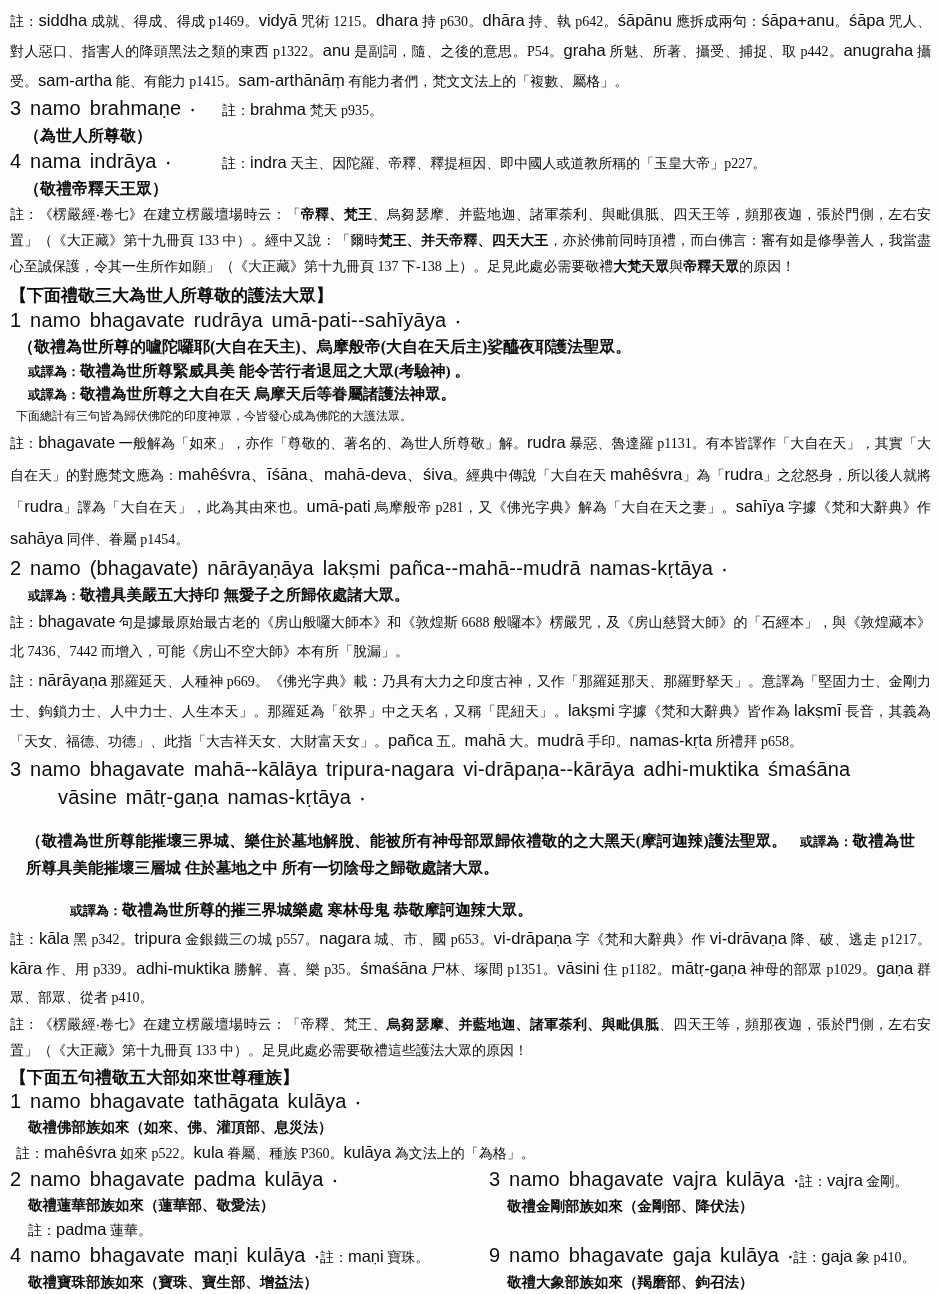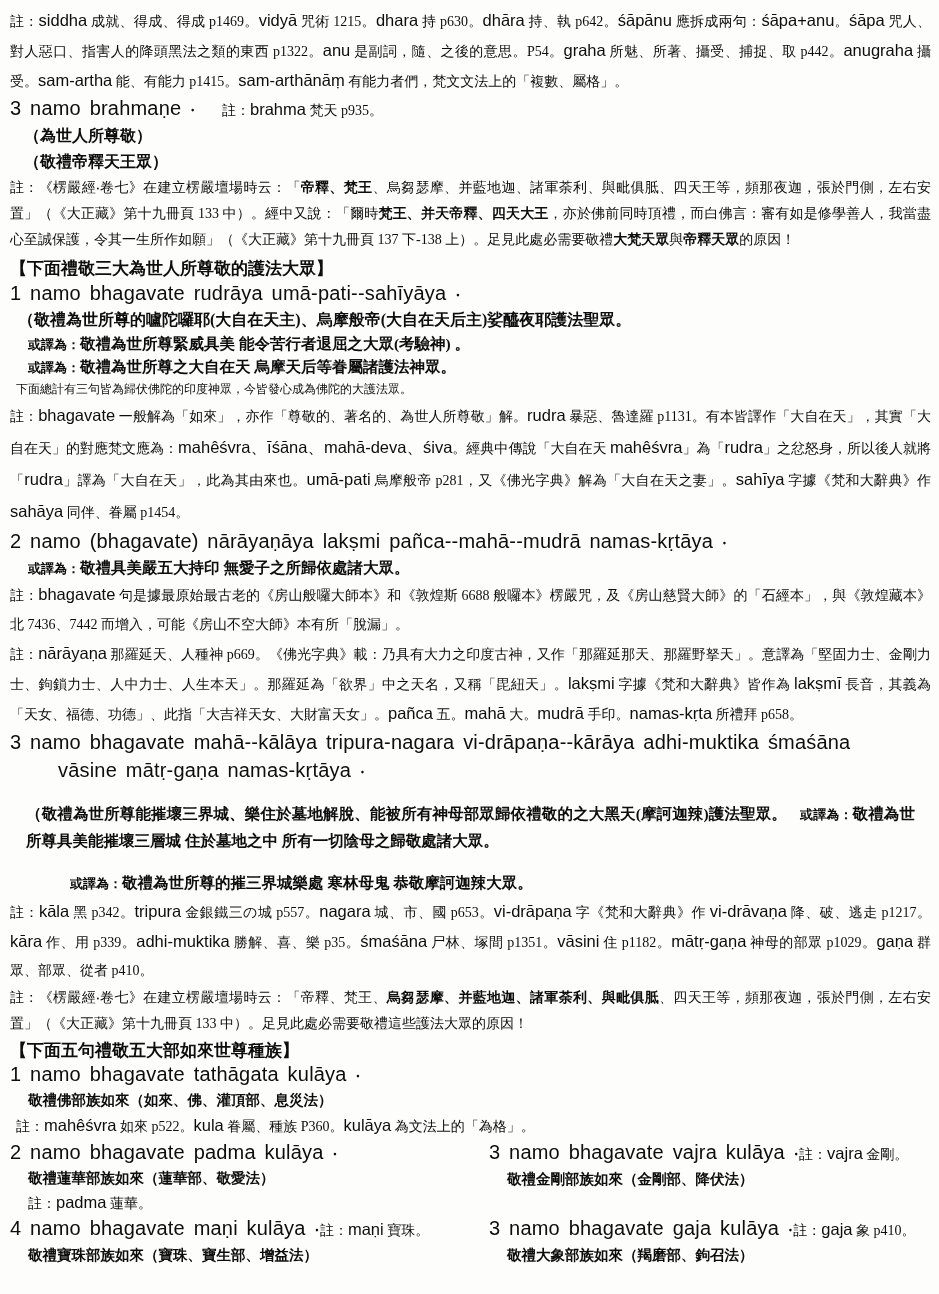--- a/index.html
+++ b/index.html
@@ -44,20 +44,23 @@
 
 <div class="page">
 
   <p class="p-note lh29"><span class="seg-c">註：</span><span class="seg-s">siddha</span><span class="seg-c"> 成就、得成、得成 p1469。</span><span class="seg-s">vidyā</span><span class="seg-c"> 咒術 1215。</span><span class="seg-s">dhara</span><span class="seg-c"> 持 p630。</span><span class="seg-s">dhāra</span><span class="seg-c"> 持、執 p642。</span><span class="seg-s">śāpānu</span><span class="seg-c"> 應拆成兩句：</span><span class="seg-s">śāpa+anu</span><span class="seg-c">。</span><span class="seg-s">śāpa</span><span class="seg-c"> 咒人、對人惡口、指害人的降頭黑法之類的東西 p1322。</span><span class="seg-s">anu</span><span class="seg-c"> 是副詞，隨、之後的意思。P54。</span><span class="seg-s">graha</span><span class="seg-c"> 所魅、所著、攝受、捕捉、取 p442。</span><span class="seg-s">anugraha</span><span class="seg-c"> 攝受。</span><span class="seg-s">sam-artha</span><span class="seg-c"> 能、有能力 p1415。</span><span class="seg-s">sam-arthānāṃ</span><span class="seg-c"> 有能力者們，梵文文法上的「複數、屬格」。</span></p>
 
   <p class="mantra-line lh24">
     <span class="mantra mantra-col">3 namo  brahmaṇe ‧</span><span class="inline-note"><span class="seg-c">註：</span><span class="seg-s">brahma</span><span class="seg-c"> 梵天 p935。</span></span>
   </p>
   <p class="kai lh26 ind14">（為世人所尊敬）</p>
 
+  <p class="mantra-line lh24">
+    <span class="mantra mantra-col">4 nama  indrāya ‧</span><span class="inline-note"><span class="seg-c">註：</span><span class="seg-s">indra</span><span class="seg-c"> 天主、因陀羅、帝釋、釋提桓因、即中國人或道教所稱的「玉皇大帝」p227。</span></span>
+  </p>
   <p class="kai lh26 ind14">（敬禮帝釋天王眾）</p>
 
   <p class="p-note lh26"><span class="seg-c">註：《楞嚴經‧卷七》在建立楞嚴壇場時云：「</span><span class="seg-cb">帝釋、梵王</span><span class="seg-c">、烏芻瑟摩、并藍地迦、諸軍荼利、與毗俱胝、四天王等，頻那夜迦，張於門側，左右安置」（《大正藏》第十九冊頁 133 中）。經中又說：「爾時</span><span class="seg-cb">梵王、并天帝釋、四天大王</span><span class="seg-c">，亦於佛前同時頂禮，而白佛言：審有如是修學善人，我當盡心至誠保護，令其一生所作如願」（《大正藏》第十九冊頁 137 下-138 上）。足見此處必需要敬禮</span><span class="seg-cb">大梵天眾</span><span class="seg-c">與</span><span class="seg-cb">帝釋天眾</span><span class="seg-c">的原因！</span></p>
 
   <p class="hdr lh24 mt4">【下面禮敬三大為世人所尊敬的護法大眾】</p>
 
   <p class="mantra-line lh24">
     <span class="mantra">1 namo  bhagavate  rudrāya  umā-pati--sahīyāya ‧</span>
   </p>
   <p class="kai lh26 ind8">（敬禮為世所尊的嚧陀囉耶(大自在天主)、烏摩般帝(大自在天后主)娑醯夜耶護法聖眾。</p>
@@ -118,19 +121,19 @@
 
   <div class="cols">
     <div class="col-l">
       <p class="mantra-line lh24">
         <span class="mantra">4 namo  bhagavate  maṇi  kulāya ‧</span><span class="inline-note"><span class="seg-c">註：</span><span class="seg-s">maṇi</span><span class="seg-c"> 寶珠。</span></span>
       </p>
       <p class="kai lh24 ind18 kai-sm">敬禮寶珠部族如來（寶珠、寶生部、增益法）</p>
     </div>
     <div class="col-r">
       <p class="mantra-line lh24">
-        <span class="mantra">3 namo  bhagavate  gaja  kulāya ‧</span><span class="inline-note"><span class="seg-c">註：</span><span class="seg-s">gaja</span><span class="seg-c"> 象 p410。</span></span>
+        <span class="mantra">9 namo  bhagavate  gaja  kulāya ‧</span><span class="inline-note"><span class="seg-c">註：</span><span class="seg-s">gaja</span><span class="seg-c"> 象 p410。</span></span>
       </p>
       <p class="kai lh24 ind18 kai-sm">敬禮大象部族如來（羯磨部、鉤召法）</p>
     </div>
   </div>
 
 </div>
 
 </body></html>

